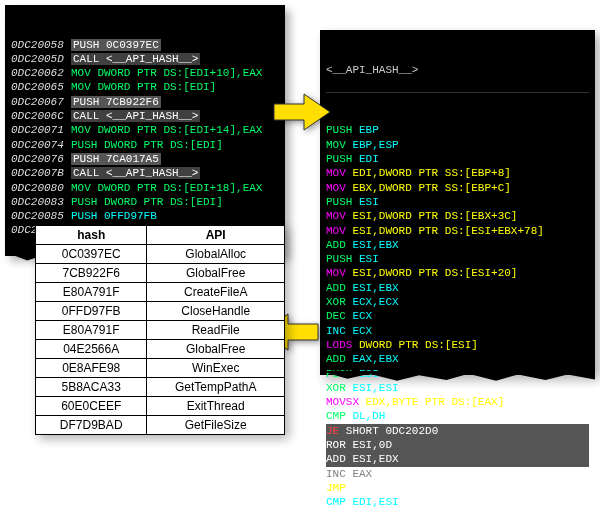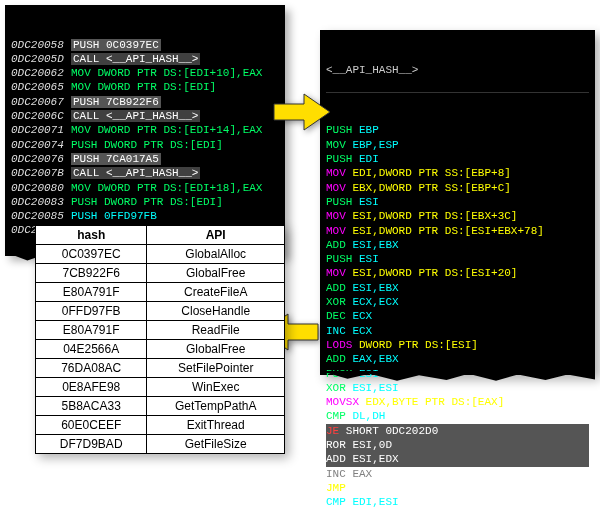--- a/index.html
+++ b/index.html
@@ -139,24 +139,20 @@
         </tr>
         <tr>
           <td>E80A791F</td>
           <td>ReadFile</td>
         </tr>
         <tr>
           <td>04E2566A</td>
           <td>GlobalFree</td>
         </tr>
         <tr>
-          <td>76DA08AC</td>
-          <td>SetFilePointer</td>
-        </tr>
-        <tr>
           <td>0E8AFE98</td>
           <td>WinExec</td>
         </tr>
         <tr>
           <td>5B8ACA33</td>
           <td>GetTempPathA</td>
         </tr>
         <tr>
           <td>60E0CEEF</td>
           <td>ExitThread</td>

